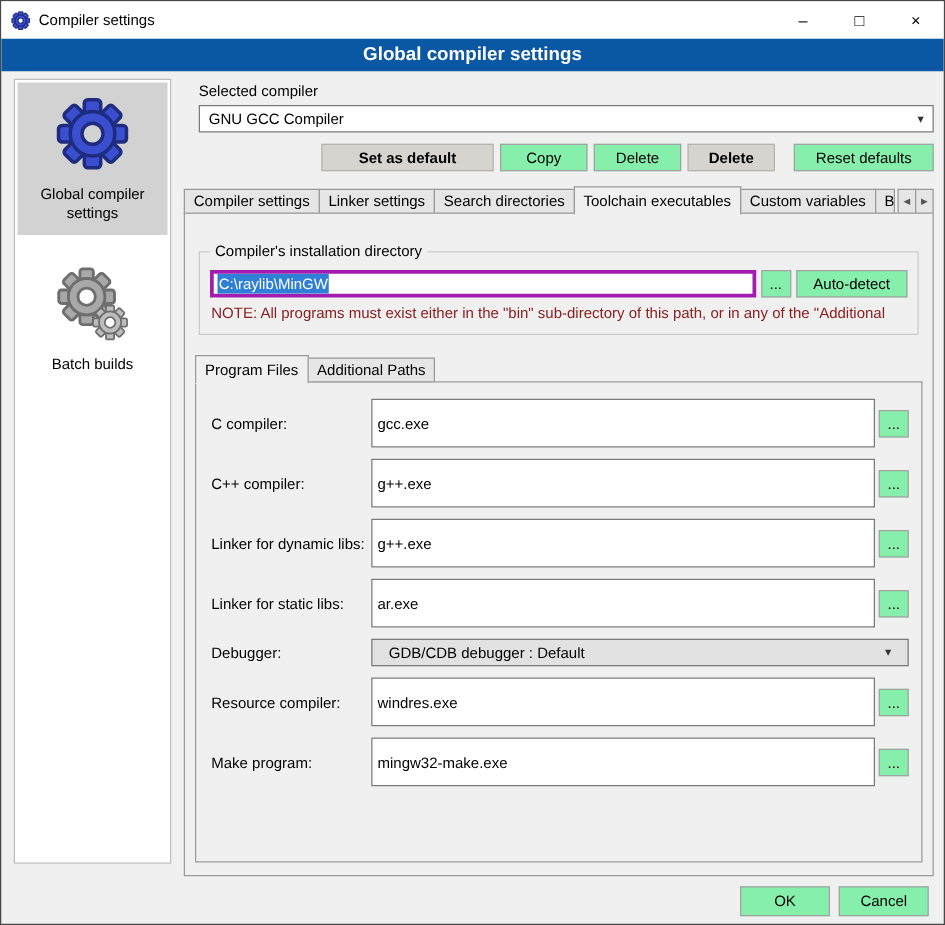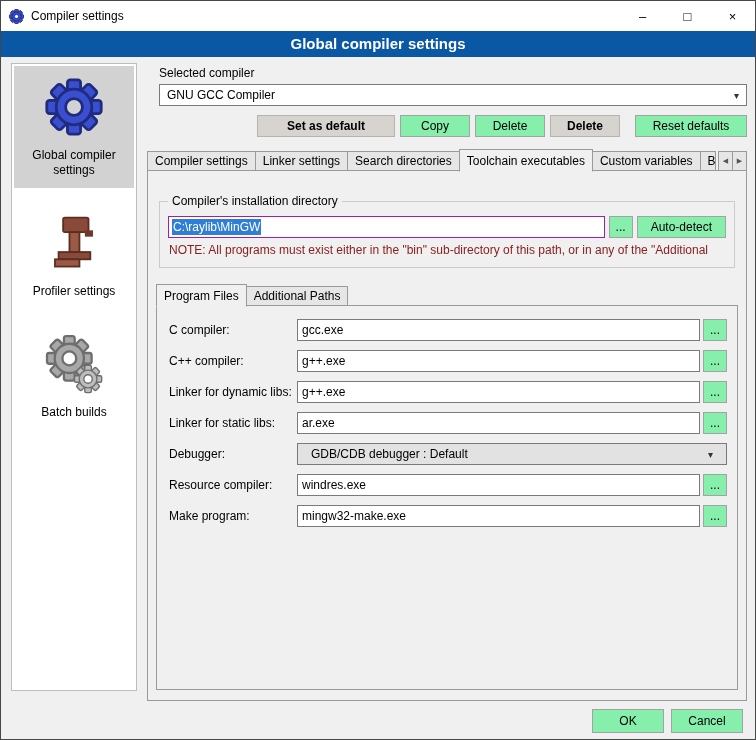--- a/index.html
+++ b/index.html
@@ -46,31 +46,31 @@
   .tab.active { height:23px; line-height:22px; background:#f0f0f0; border-bottom:1px solid #f0f0f0; margin-bottom:-1px; position:relative; z-index:4; }
   .tab.clipped { max-width:34px; overflow:hidden; }
   .tab-arrows { position:absolute; right:0; bottom:0; display:flex; }
   .tab-arrow { width:15px; height:20px; border:1px solid #9a9a9a; background:#e6e6e6; display:flex; align-items:center; justify-content:center; font-size:7px; color:#555; margin-left:-1px; cursor:default; }
   
   .tabpanel { flex:1; border:1px solid #9a9a9a; background:#f0f0f0; margin-top:-1px; display:flex; flex-direction:column; padding:8px 8px 10px 8px; position:relative; z-index:1; }
   
   .groupbox { border:1px solid #cbcbcb; position:relative; margin:22px 3px 2px 3px; padding:14px 8px 6px 8px; }
   .groupbox-legend { position:absolute; top:-8px; left:8px; background:#f0f0f0; padding:0 4px; }
   .path-row { display:flex; align-items:center; gap:4px; }
-  .path-input { flex:1; height:22px; background:#fff; border:1px solid #a21caf; display:flex; align-items:center; padding:0 3px; overflow:hidden; }
+  .path-input { flex:1; height:22px; background:#fff; border:3px solid #a21caf; display:flex; align-items:center; padding:0 3px; overflow:hidden; }
   .path-sel { background:#2f7fd6; color:#fff; padding:1px 1px; white-space:nowrap; }
   .browse-btn { width:24px; height:22px; padding:0; }
   .autodetect-btn { min-width:84px; }
   .note { color:#8b2020; margin:5px 0 4px 1px; white-space:nowrap; overflow:hidden; }
   .subtab-wrap { margin-top:14px; }
   
   .subpanel { flex:1; border:1px solid #9a9a9a; background:#f0f0f0; margin-top:-1px; padding:13px 10px 10px 12px; position:relative; z-index:1; }
   .frow { display:flex; align-items:center; margin-bottom:9px; }
   .frow .flabel { width:128px; flex-shrink:0; }
-  .frow .finput { flex:1; height:22px; border:1px solid #7a7a7a; background:#fff; font-family:"Liberation Sans",sans-serif; font-size:12px; padding:0 4px; min-width:0; }
+  .frow .finput { flex:1; height:39px; border:1px solid #7a7a7a; background:#fff; font-family:"Liberation Sans",sans-serif; font-size:12px; padding:0 4px; min-width:0; }
   .frow .browse-btn { margin-left:3px; }
   .fselect { flex:1; height:22px; border:1px solid #7a7a7a; background:#e2e2e2; display:flex; align-items:center; padding:0 13px; cursor:default; }
   .fselect .combo-arrow { margin-left:auto; }
   
   .footer { height:40px; display:flex; justify-content:flex-end; align-items:center; gap:7px; padding-right:12px; }
   .footer .btn { min-width:72px; height:24px; }
 </style>
 </head>
 <body>
 
@@ -112,32 +112,20 @@
               <rect x="-7" y="-29" width="14" height="58" rx="3" transform="rotate(90)"></rect>
               <rect x="-7" y="-29" width="14" height="58" rx="3" transform="rotate(135)"></rect>
               <circle r="19"></circle>
             </g>
             <circle r="9" fill="#d2d2d2" stroke="#1e2b7e" stroke-width="3"></circle>
           </svg>
         </div>
         <div class="side-label">Global compiler settings</div>
       </div>
 
-      <div class="side-item">
-        <div class="side-icon">
-          <svg width="58" height="58" viewBox="0 0 64 64">
-            <rect x="20" y="4" width="28" height="16" rx="2" fill="#8a4a3a" stroke="#5c2e22" stroke-width="2"></rect>
-            <rect x="44" y="18" width="9" height="7" fill="#6e392c"></rect>
-            <rect x="27" y="20" width="11" height="22" fill="#9b5a46" stroke="#5c2e22" stroke-width="2"></rect>
-            <rect x="15" y="42" width="35" height="8" fill="#8a4a3a" stroke="#5c2e22" stroke-width="2"></rect>
-            <rect x="11" y="50" width="27" height="8" fill="#9b5a46" stroke="#5c2e22" stroke-width="2"></rect>
-          </svg>
-        </div>
-        <div class="side-label">Profiler settings</div>
-      </div>
 
       <div class="side-item">
         <div class="side-icon">
           <svg width="60" height="60" viewBox="-32 -32 64 64">
             <g transform="translate(-5,-6) scale(0.82)">
               <g fill="#a8a8a8" stroke="#6e6e6e" stroke-width="3" stroke-linejoin="round">
                 <rect x="-7" y="-29" width="14" height="58" rx="3"></rect>
                 <rect x="-7" y="-29" width="14" height="58" rx="3" transform="rotate(45)"></rect>
                 <rect x="-7" y="-29" width="14" height="58" rx="3" transform="rotate(90)"></rect>
                 <rect x="-7" y="-29" width="14" height="58" rx="3" transform="rotate(135)"></rect>

